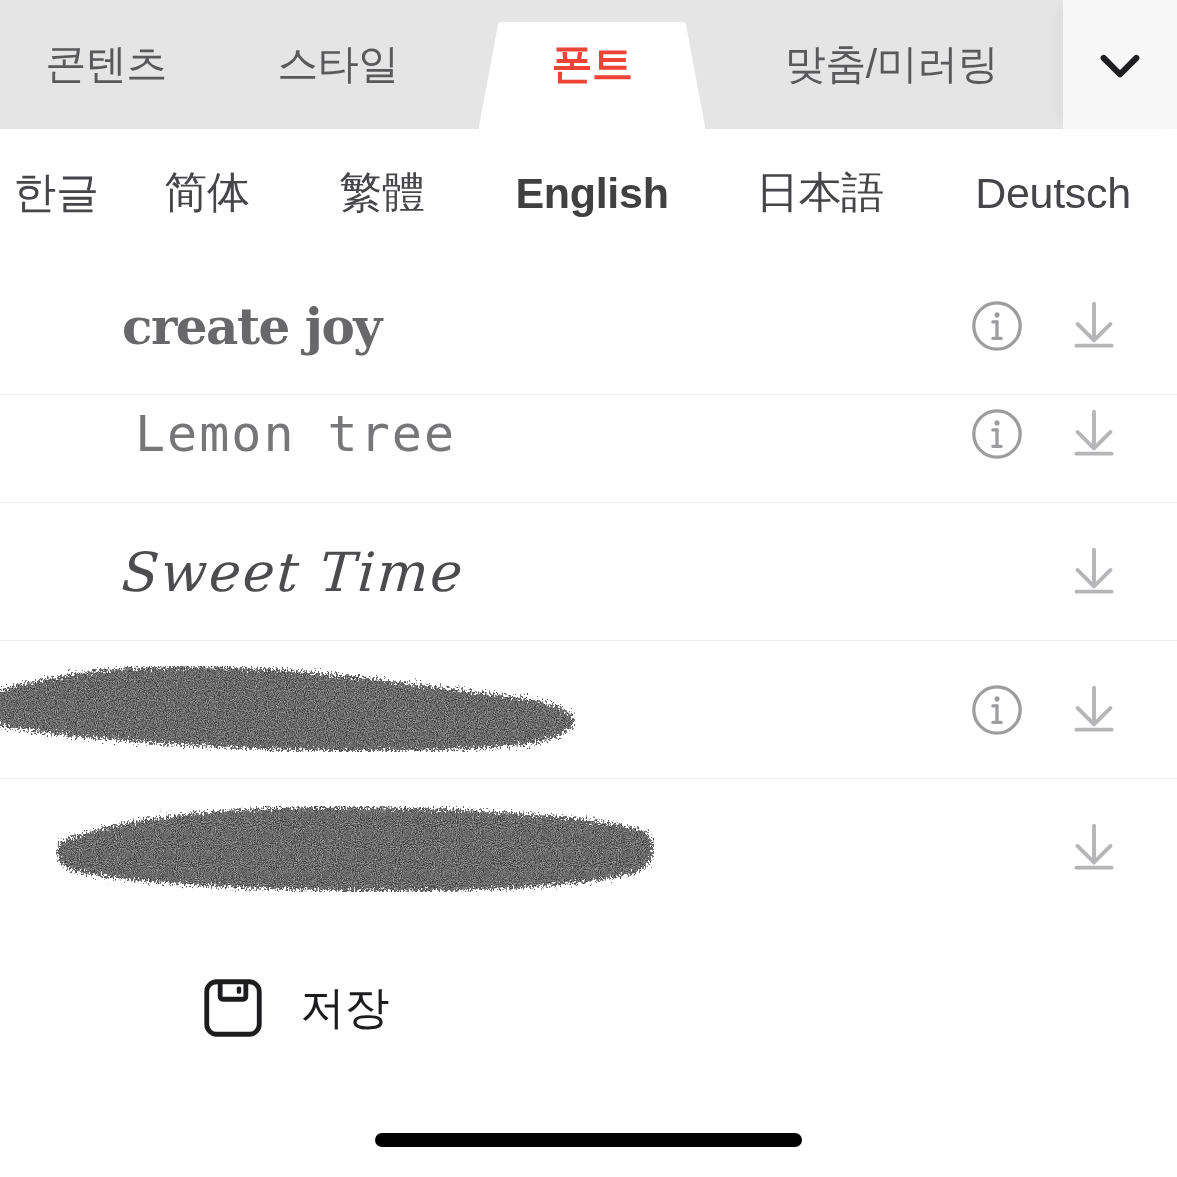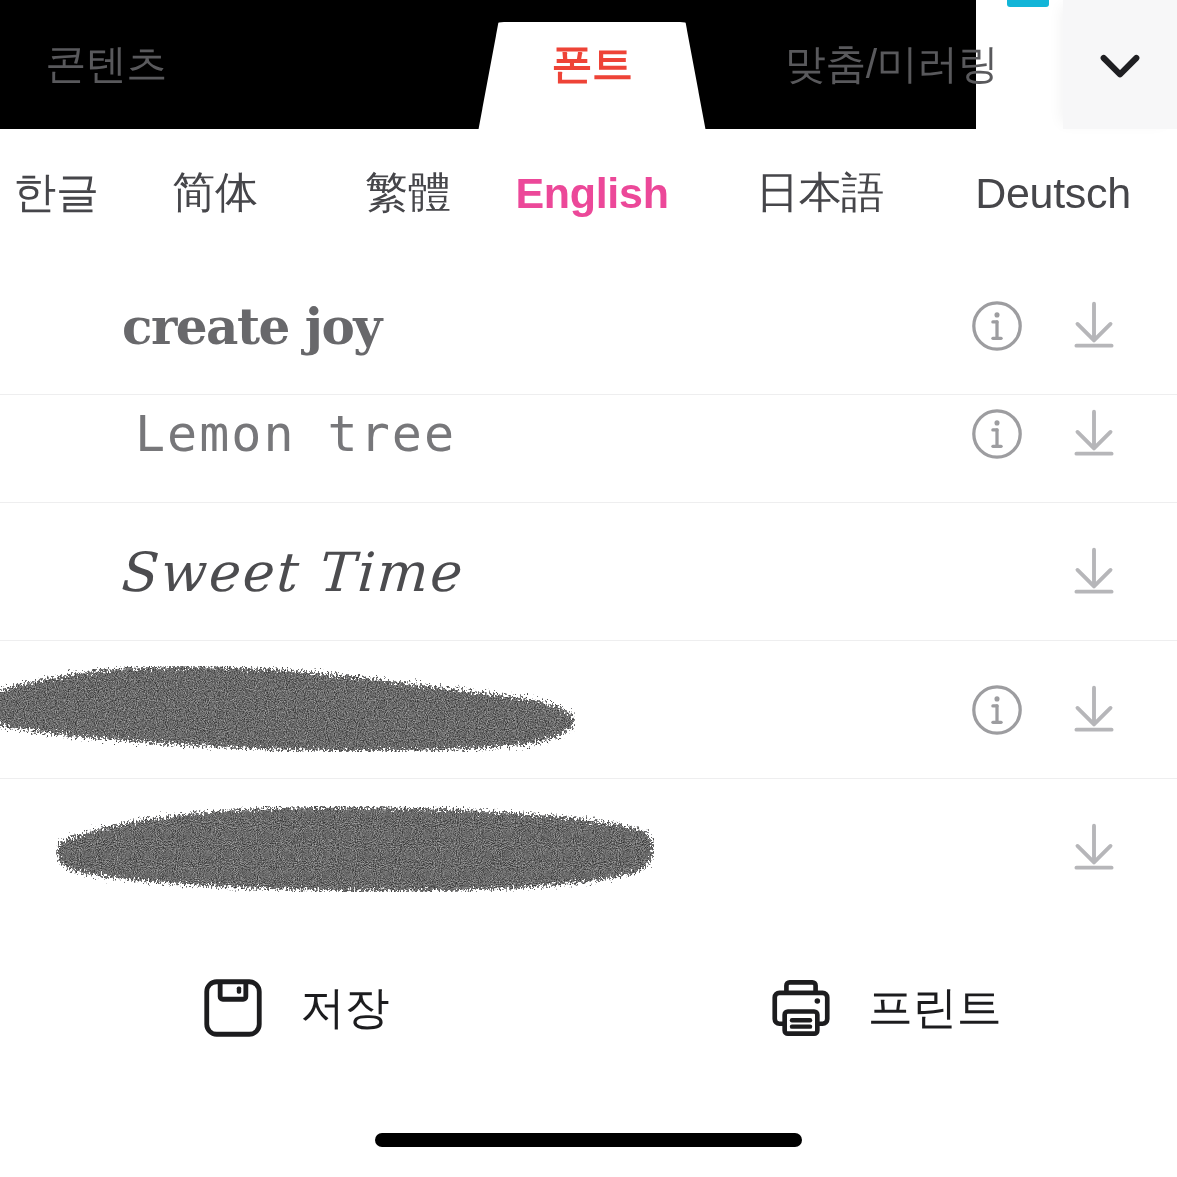--- a/index.html
+++ b/index.html
@@ -30,23 +30,23 @@
     width: 42px;
     height: 7px;
     background: #12b5d8;
     border-radius: 0 0 3px 3px;
   }
 
   
   .tabbar {
     position: absolute;
     left: 0; top: 0;
-    width: 976px;
+    width: 1177px;
     height: 129px;
-    background: #000000;
+    background: #e5e5e5;
   }
   .tabbar-scroll {
     position: absolute;
     left: 0; top: 0;
     width: 1063px;
     height: 129px;
   }
   .tab {
     position: absolute;
     top: 0;
@@ -125,28 +125,28 @@
     height: 128px;
     display: flex;
     align-items: center;
     justify-content: center;
     font-size: 43px;
     color: #46464a;
     user-select: none;
     letter-spacing: -0.3px;
   }
   .lang.l0 { left: 0px;   width: 112px; }
-  .lang.l1 { left: 120px; width: 190px; text-align: right; }
-  .lang.l2 { left: 328px; width: 160px; text-align: right; }
+  .lang.l1 { left: 112px; width: 190px; text-align: right; }
+  .lang.l2 { left: 302px; width: 160px; text-align: right; }
   .lang.l3 { left: 478px; width: 228px; }
   .lang.l4 { left: 712px; width: 216px; }
   .lang.l5 { left: 938px; width: 230px; }
 
   .lang.selected {
-    color: #ec4899;
+    color: #404040;
     font-weight: 700;
     align-items: center;
   }
   .lang-pill {
     position: absolute;
     left: 478px;
     top: 163px;
     width: 228px;
     height: 88px;
     background: #f2f2f3;
@@ -274,20 +274,23 @@
 
 <div class="phone">
 
   <div class="top-sliver"></div>
 
   <div class="tabbar">
     <div class="tab-active-shape"></div>
     <div class="tabbar-scroll">
       <div class="tab t0">
         <span>콘텐츠</span>
+      </div>
+      <div class="tab t1">
+        <span>스타일</span>
       </div>
       <div class="tab t3">
         <span>맞춤/미러링</span>
       </div>
       <div class="tab t2 active">
         <span>폰트</span>
       </div>
     </div>
     <div class="tabbar-right">
       <svg class="chev" viewBox="0 0 24 24" fill="none">
@@ -425,29 +428,17 @@
   <div class="actionbar">
     <div class="action-btn save">
       <svg class="action-icon" viewBox="0 0 24 24" fill="none">
         <rect x="3" y="3" width="18" height="18" rx="3.4" stroke="#1c1c1e" stroke-width="1.65"></rect>
         <path d="M7.6 3 V8.1 A0.9 0.9 0 0 0 8.5 9 H15.5 A0.9 0.9 0 0 0 16.4 8.1 V3" stroke="#1c1c1e" stroke-width="1.65" stroke-linejoin="round"></path>
         <rect x="13.3" y="4.6" width="1.5" height="2.5" rx="0.6" fill="#1c1c1e"></rect>
       </svg>
       <span class="action-label">저장</span>
     </div>
 
-    <div class="action-btn print">
-      <svg class="action-icon" viewBox="0 0 24 24" fill="none">
-        <path d="M7 6.2 V4.3 A1.1 1.1 0 0 1 8.1 3.2 H15.9 A1.1 1.1 0 0 1 17 4.3 V6.2" stroke="#1c1c1e" stroke-width="1.6" stroke-linejoin="round"></path>
-        <path d="M6.2 17.4 H4.6 A1.6 1.6 0 0 1 3 15.8 V8.4 A1.6 1.6 0 0 1 4.6 6.8 H19.4
-                 A1.6 1.6 0 0 1 21 8.4 V15.8 A1.6 1.6 0 0 1 19.4 17.4 H17.8" stroke="#1c1c1e" stroke-width="1.6" stroke-linejoin="round"></path>
-        <rect x="6.4" y="13.2" width="11.2" height="7.6" rx="1.1" stroke="#1c1c1e" stroke-width="1.6"></rect>
-        <path d="M8.9 16.2 H15.1" stroke="#1c1c1e" stroke-width="1.5" stroke-linecap="round"></path>
-        <path d="M8.9 18.4 H15.1" stroke="#1c1c1e" stroke-width="1.5" stroke-linecap="round"></path>
-        <circle cx="17.6" cy="9.6" r="0.95" fill="#1c1c1e"></circle>
-      </svg>
-      <span class="action-label">프린트</span>
-    </div>
   </div>
 
   <div class="home-indicator"></div>
 
 </div>
 
 </body></html>

